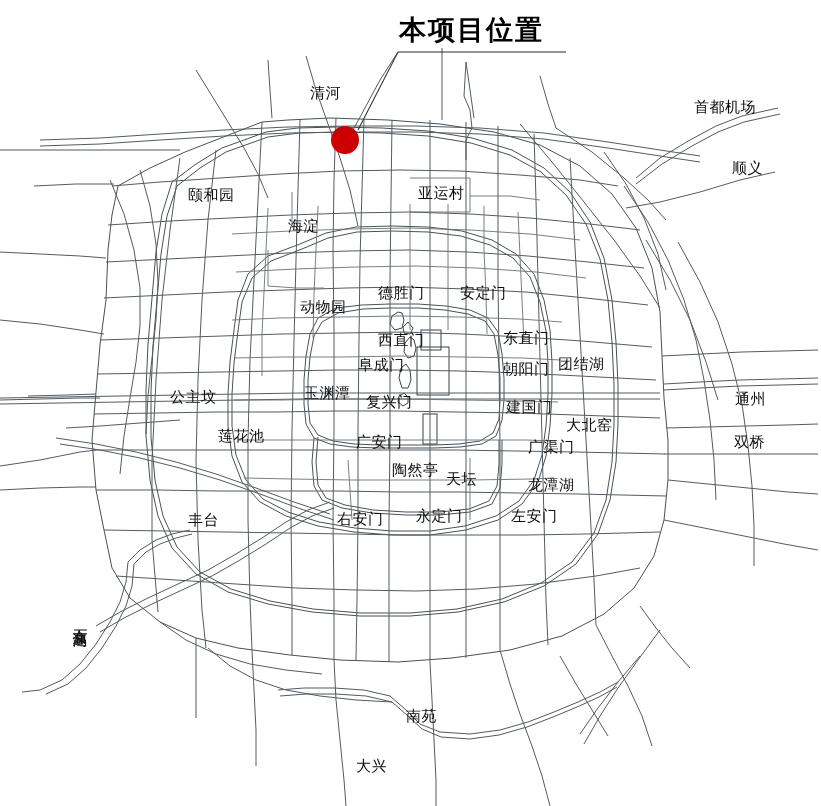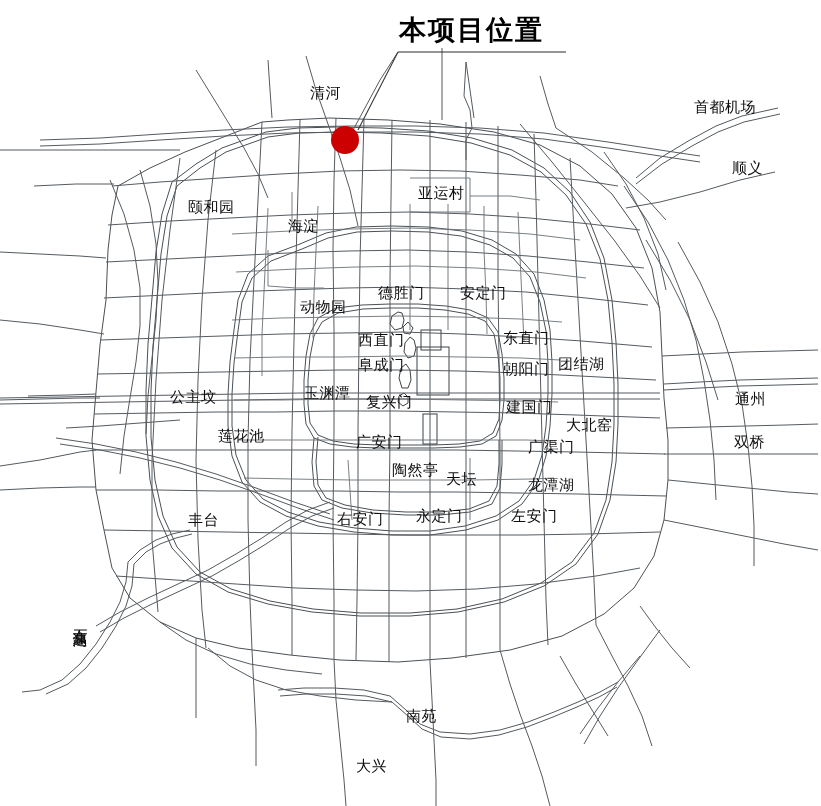--- a/index.html
+++ b/index.html
@@ -289,27 +289,27 @@
 
   <div id="site-dot" title="本项目位置" style="left: 331px; top: 126px; width: 28px; height: 28px; background: rgb(204, 0, 0);"></div>
 
   <div id="title-text">本项目位置</div>
 
   <div id="labels-layer">
       <div class="lbl" style="left: 310px; top: 86px;">清河</div>
       <div class="lbl" style="left: 694px; top: 100px;">首都机场</div>
       <div class="lbl" style="left: 732px; top: 161px;">顺义</div>
       <div class="lbl" style="left: 418px; top: 186px;">亚运村</div>
-      <div class="lbl" style="left: 188px; top: 200px;">颐和园</div>
+      <div class="lbl" style="left: 188px; top: 188px;">颐和园</div>
       <div class="lbl" style="left: 288px; top: 219px;">海淀</div>
       <div class="lbl" style="left: 378px; top: 286px;">德胜门</div>
       <div class="lbl" style="left: 460px; top: 286px;">安定门</div>
       <div class="lbl" style="left: 300px; top: 300px;">动物园</div>
       <div class="lbl" style="left: 503px; top: 331px;">东直门</div>
-      <div class="lbl" style="left: 358px; top: 333px;">西直门</div>
+      <div class="lbl" style="left: 358px; top: 333px; padding-left: 20px;">西直门</div>
       <div class="lbl" style="left: 358px; top: 358px;">阜成门</div>
       <div class="lbl" style="left: 503px; top: 362px;">朝阳门</div>
       <div class="lbl" style="left: 558px; top: 357px;">团结湖</div>
       <div class="lbl" style="left: 304px; top: 386px;">玉渊潭</div>
       <div class="lbl" style="left: 366px; top: 395px;">复兴门</div>
       <div class="lbl" style="left: 506px; top: 400px;">建国门</div>
       <div class="lbl" style="left: 170px; top: 391px; font-family: Liberation Mono, monospace;">公主坟</div>
       <div class="lbl" style="left: 735px; top: 392px; font-family: Liberation Serif, serif;">通州</div>
       <div class="lbl" style="left: 566px; top: 418px;">大北窑</div>
       <div class="lbl" style="left: 218px; top: 429px; text-align: center;">莲花池</div>

